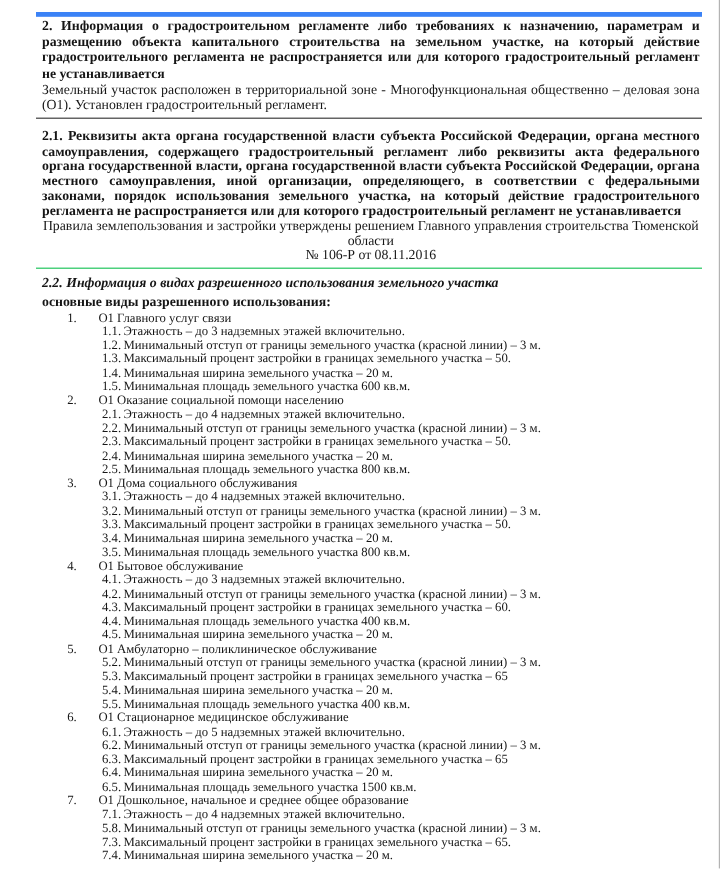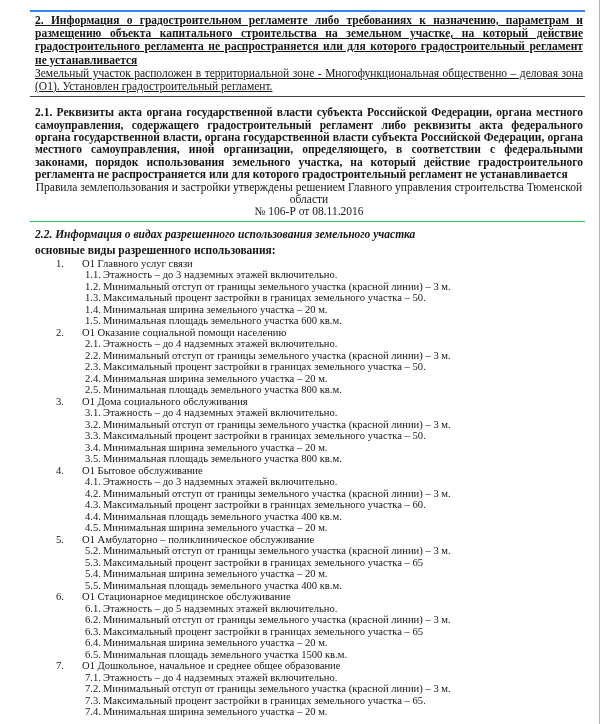--- a/index.html
+++ b/index.html
@@ -20,25 +20,24 @@
     width: 1px;
     height: 724px;
     background: #b3b3b3;
   }
   .inner {
     margin: 10px 17px 0 30px;
     width: 555px;
   }
   .block { font-size: 11.5px; }
   .block-2 {
-    border-top: 2px solid #3b82f6;
+    border-top: 4px solid #3b82f6;
     border-bottom: 1px solid #3f3f3f;
     padding: 2px 2px 3px 5px;
     line-height: 13.2px;
-    text-decoration: underline;
   }
   .block-2-1 {
     margin-top: 9px;
     border-bottom: 1px solid #22c55e;
     padding: 0 2px 3px 5px;
     line-height: 12.4px;
   }
   .bold { font-weight: bold; }
   .just { text-align: justify; }
   .center { text-align: center; }
@@ -140,20 +139,20 @@
           <div class="row head"><span class="n">6.</span><span class="t">О1 Стационарное медицинское обслуживание</span></div>
           <div class="row sub"><span class="sn">6.1.</span><span class="st">Этажность – до 5 надземных этажей включительно.</span></div>
           <div class="row sub"><span class="sn">6.2.</span><span class="st">Минимальный отступ от границы земельного участка (красной линии) – 3 м.</span></div>
           <div class="row sub"><span class="sn">6.3.</span><span class="st">Максимальный процент застройки в границах земельного участка – 65</span></div>
           <div class="row sub"><span class="sn">6.4.</span><span class="st">Минимальная ширина земельного участка – 20 м.</span></div>
           <div class="row sub"><span class="sn">6.5.</span><span class="st">Минимальная площадь земельного участка 1500 кв.м.</span></div>
         </div>
         <div class="item">
           <div class="row head"><span class="n">7.</span><span class="t">О1 Дошкольное, начальное и среднее общее образование</span></div>
           <div class="row sub"><span class="sn">7.1.</span><span class="st">Этажность – до 4 надземных этажей включительно.</span></div>
-          <div class="row sub"><span class="sn">7.2.</span><span class="st">Минимальный отступ от границы земельного участка (красной линии) – 3 м.</span></div>
+          <div class="row sub"><span class="sn">5.8.</span><span class="st">Минимальный отступ от границы земельного участка (красной линии) – 3 м.</span></div>
           <div class="row sub"><span class="sn">7.3.</span><span class="st">Максимальный процент застройки в границах земельного участка – 65.</span></div>
           <div class="row sub"><span class="sn">7.4.</span><span class="st">Минимальная ширина земельного участка – 20 м.</span></div>
         </div>
       </div>
 
   </div>
 </div>
 
 </body></html>

